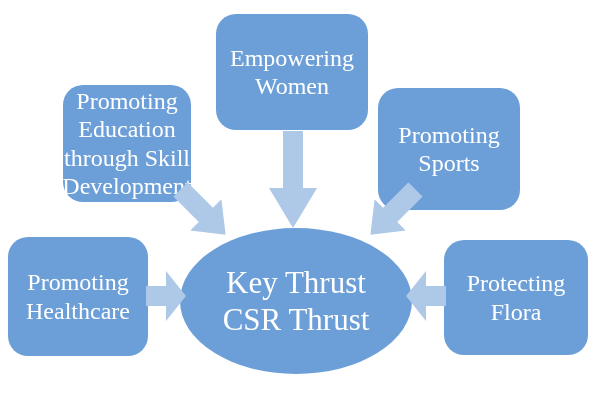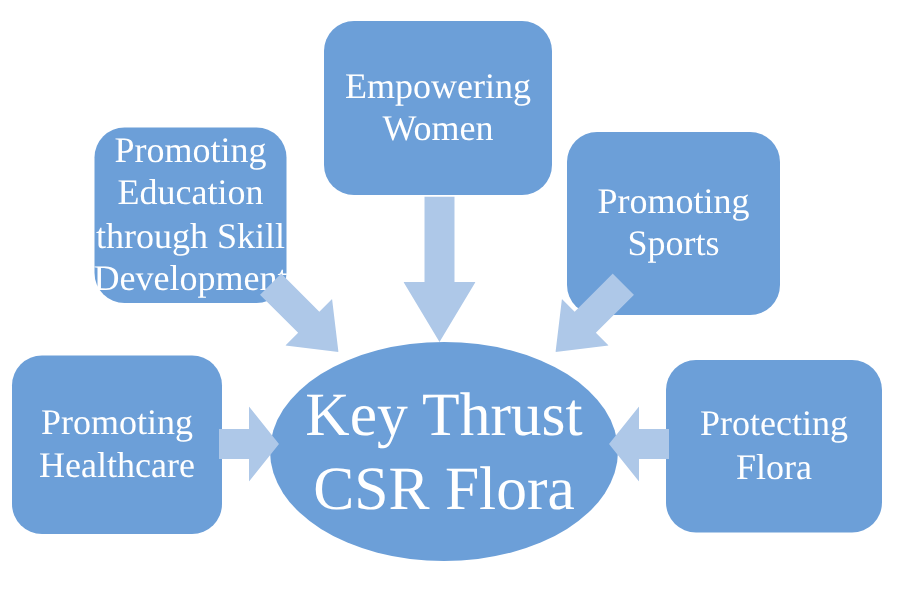--- a/index.html
+++ b/index.html
@@ -28,21 +28,21 @@
     align-items: center;
     justify-content: center;
     text-align: center;
     font-size: 24px;
     line-height: 1.18;
     padding: 6px 8px;
   }
   .box { border-radius: 20px; }
   .ellipse {
     border-radius: 50%;
-    font-size: 41px;
+    font-size: 31px;
     line-height: 1.2;
   }
   .node-education  { left: 63px;  top: 85px;  width: 128px; height: 117px; }
   .node-women      { left: 216px; top: 14px;  width: 152px; height: 116px; }
   .node-sports     { left: 378px; top: 88px;  width: 142px; height: 122px;  }
   .node-healthcare { left: 8px;   top: 237px; width: 140px; height: 119px; }
   .node-flora      { left: 444px; top: 240px; width: 144px; height: 115px; }
   .node-center     { left: 180px; top: 228px; width: 232px; height: 146px; }
 
   .arrow {
@@ -77,21 +77,21 @@
     <span>Protecting Flora</span>
   </div>
 
   <div class="node box node-healthcare">
     <span>Promoting Healthcare</span>
   </div>
 
   <div class="node ellipse node-center">
     <div>
       <div>Key Thrust</div>
-      <div>CSR Flora</div>
+      <div>CSR Thrust</div>
     </div>
   </div>
 
   <div class="arrow arrow-women">
     <svg width="48" height="97" viewBox="0 0 48 97">
       <polygon points="14,0 34,0 34,57 48,57 24,97 0,57 14,57" fill="currentColor"></polygon>
     </svg>
   </div>
 
   <div class="arrow arrow-education">

